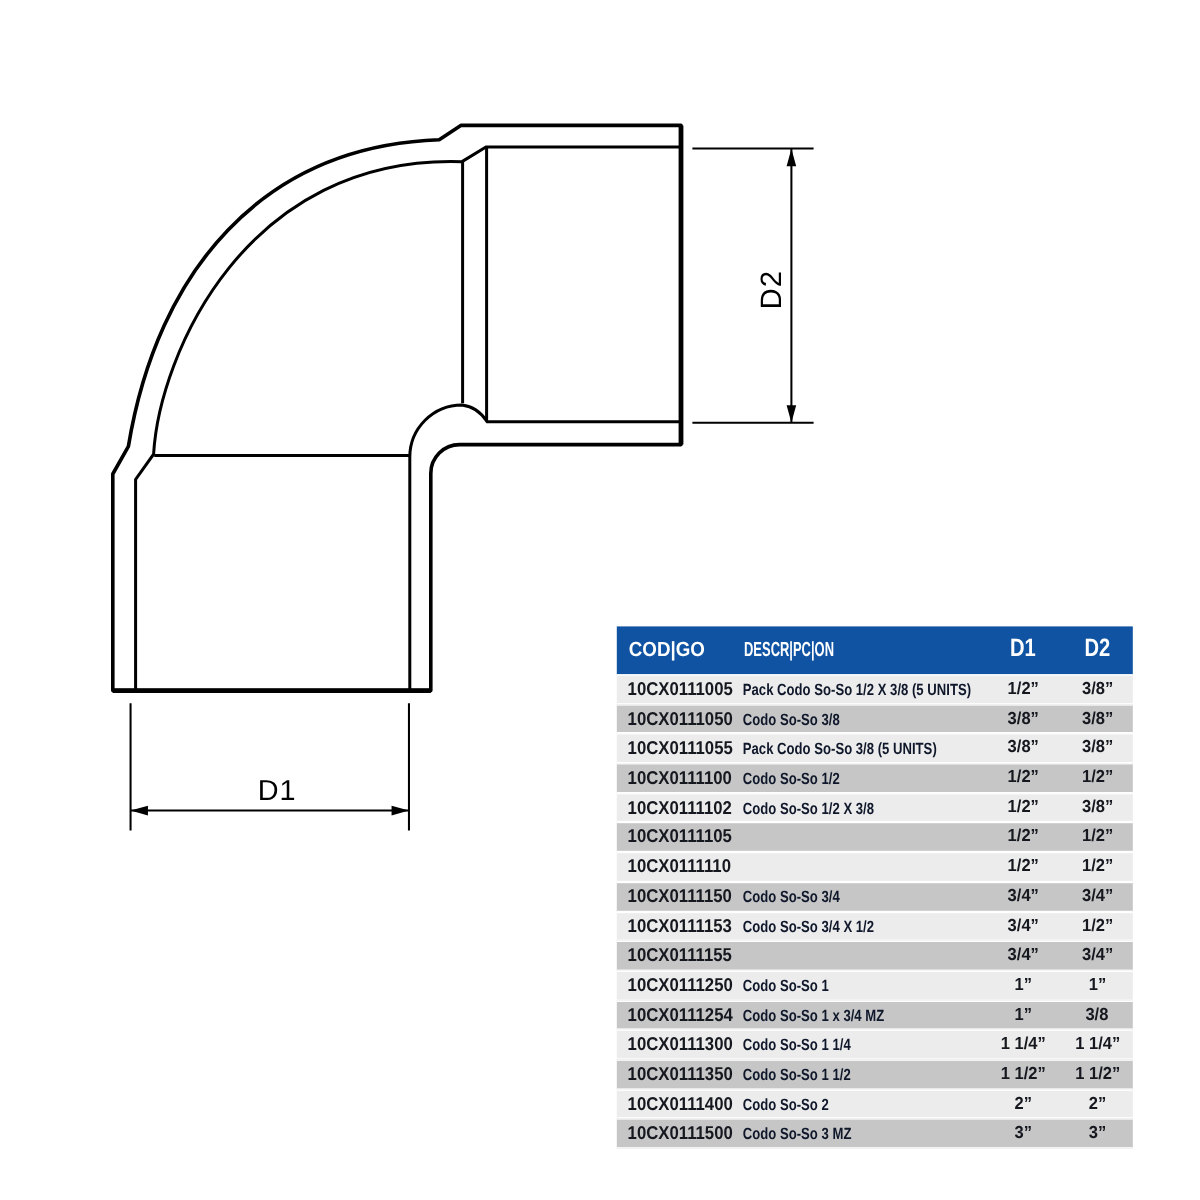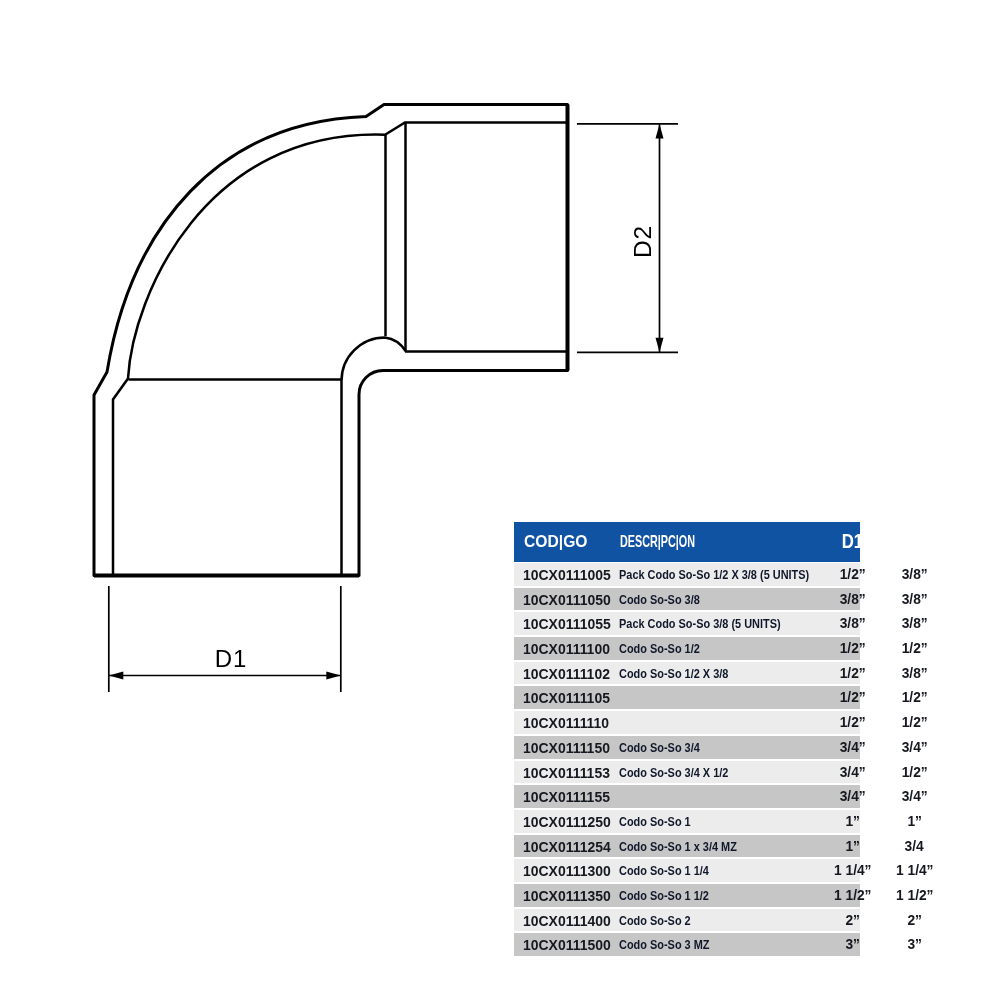--- a/index.html
+++ b/index.html
@@ -1,17 +1,17 @@
 <!DOCTYPE html>
 <html><head>
 <meta charset="utf-8">
 <style>
 html,body{margin:0;padding:0;background:#ffffff;}
 body{width:1000px;height:1000px;position:relative;overflow:hidden;font-family:"Liberation Sans",sans-serif;}
-.tbl{position:absolute;left:514px;top:522px;width:346px;}
+.tbl{position:absolute;left:514px;top:522px;width:430px;}
 .hdr{height:40px;background:#1053a2;position:relative;}
 .h{position:absolute;color:#ffffff;font-weight:bold;font-size:17px;white-space:nowrap;}
 .hc{text-align:center;font-size:21px;}
 .cx{display:inline-block;transform:scaleX(0.90);transform-origin:left center;white-space:nowrap;}
 .dx{display:inline-block;transform:scaleX(0.81);transform-origin:left center;white-space:nowrap;}
 .cc{display:inline-block;transform:scaleX(0.95);transform-origin:center center;white-space:nowrap;}
 .row{height:24.7px;box-sizing:border-box;border-top:1px solid #fff;border-bottom:1px solid #fff;background-clip:padding-box;position:relative;padding-left:45px;}
 .row.g{background:#c6c6c6;}
 .row.w{background:#ececec;}
 .code{position:absolute;left:9px;top:0;line-height:23px;font-size:15.5px;font-weight:bold;color:#16181f;}
@@ -137,21 +137,21 @@
     <span class="code"><span class="cx">10CX0111250</span></span>
     <span class="desc"><span class="dx">Codo So-So 1</span></span>
     <span class="dv1"><span class="cc">1”</span></span>
     <span class="dv2"><span class="cc">1”</span></span>
   </div>
 
   <div class="row g">
     <span class="code"><span class="cx">10CX0111254</span></span>
     <span class="desc"><span class="dx">Codo So-So 1 x 3/4 MZ</span></span>
     <span class="dv1"><span class="cc">1”</span></span>
-    <span class="dv2"><span class="cc">3/4</span></span>
+    <span class="dv2"><span class="cc">3/8</span></span>
   </div>
 
   <div class="row w">
     <span class="code"><span class="cx">10CX0111300</span></span>
     <span class="desc"><span class="dx">Codo So-So 1 1/4</span></span>
     <span class="dv1"><span class="cc">1 1/4”</span></span>
     <span class="dv2"><span class="cc">1 1/4”</span></span>
   </div>
 
   <div class="row g">

